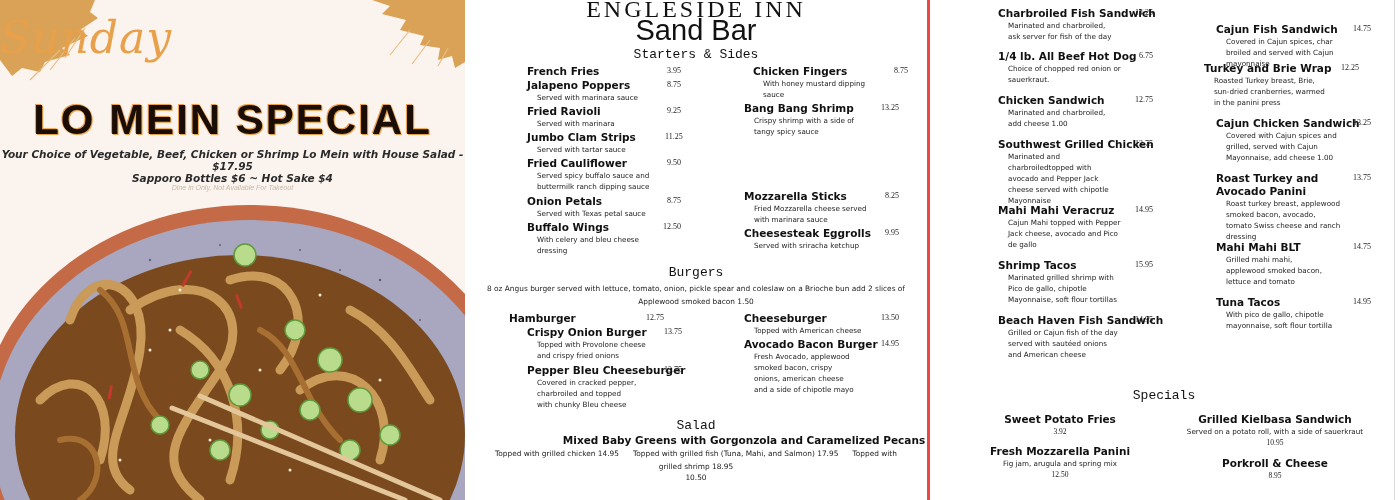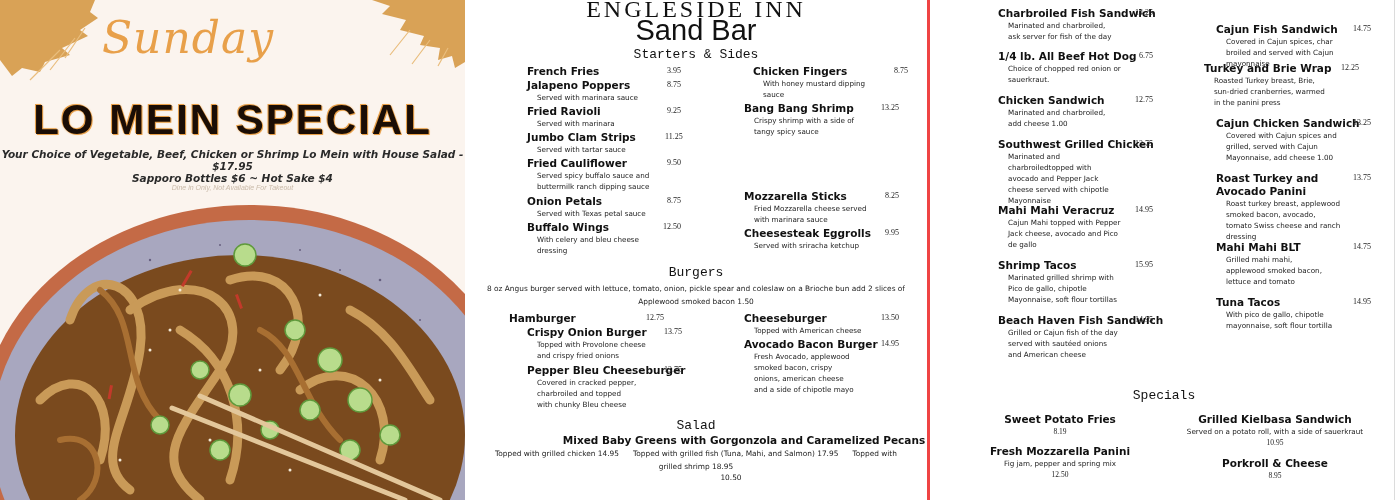--- a/index.html
+++ b/index.html
@@ -2,21 +2,21 @@
 <html><head>
 <meta charset="utf-8">
 <style>
   * { box-sizing: border-box; margin: 0; padding: 0; }
   html, body { width: 1400px; height: 500px; overflow: hidden; background: #ffffff; }
   body { position: relative; font-family: "Liberation Sans", sans-serif; color: #111; }
 
   
   .promo { position: absolute; left: 0; top: 0; width: 465px; height: 500px; background: #fbf4ee; overflow: hidden; }
   .brush { position: absolute; }
-  .script-title { position: absolute; left: 0; width: 376px; top: 12px; text-align: center;
+  .script-title { position: absolute; left: 0; width: 376px; top: 12px; text-align: left;
     font-family: "DejaVu Serif", serif; font-style: italic; font-size: 44px; color: #e8a04a; letter-spacing: 1px; }
   .promo-headline { position: absolute; left: 0; width: 465px; top: 96px; text-align: center;
     font-family: "Liberation Sans", sans-serif; font-weight: 900; font-size: 42px; letter-spacing: 2px; color: #1a0d05;
     text-shadow: 0 0 2px #e8a04a, 1px 1px 0 #e8a04a, -1px -1px 0 #e8a04a; }
   .promo-desc { position: absolute; left: 0; width: 465px; top: 148px; text-align: center;
     font-family: "DejaVu Sans", sans-serif; font-weight: bold; font-style: italic; font-size: 10.5px; line-height: 12px; color: #2a2a2a; }
   .promo-note { position: absolute; left: 0; width: 465px; top: 184px; text-align: center;
     font-family: "Liberation Sans", sans-serif; font-style: italic; font-size: 7px; color: #c9b9a8; }
   .food-photo { position: absolute; left: 0; top: 200px; }
 
@@ -219,21 +219,21 @@
   </div>
   <div class="item" style="left:279px;top:338px;width:160px;">
     <div class="name">Avocado Bacon Burger</div>
     <span class="price" style="left:137px">14.95</span>
     <div class="desc" style="width:115px">Fresh Avocado, applewood smoked bacon, crispy onions, american cheese and a side of chipotle mayo</div>
   </div>
 
   <div class="sec-title" style="left:0;width:462px;top:418px;">Salad</div>
   <div class="salad-name">Mixed Baby Greens with Gorgonzola and Caramelized Pecans</div>
   <div class="center-text" style="left:28px;width:406px;top:448px;white-space:pre-wrap;">Topped with grilled chicken 14.95      Topped with grilled fish (Tuna, Mahi, and Salmon) 17.95      Topped with grilled shrimp 18.95</div>
-  <div class="center-text" style="left:0;width:462px;top:472px;margin-left:35px;">10.50</div>
+  <div class="center-text" style="left:0;width:462px;top:472px;">10.50</div>
 </section>
 
 <section class="page2">
 
   <div class="item" style="left:68px;top:7px;width:190px;">
     <div class="name">Charbroiled Fish Sandwich</div>
     <span class="price" style="left:137px">14.25</span>
     <div class="desc" style="width:115px">Marinated and charbroiled, ask server for fish of the day</div>
   </div>
   <div class="item" style="left:68px;top:50px;width:190px;">
@@ -295,25 +295,25 @@
   <div class="item" style="left:286px;top:296px;width:180px;">
     <div class="name">Tuna Tacos</div>
     <span class="price" style="left:137px">14.95</span>
     <div class="desc" style="width:120px">With pico de gallo, chipotle mayonnaise, soft flour tortilla</div>
   </div>
 
   <div class="sec-title" style="left:0;width:468px;top:388px;">Specials</div>
 
   <div class="spec-item" style="left:40px;width:180px;top:412px;">
     <div class="name">Sweet Potato Fries</div>
-    <div class="sprice">8.19</div>
+    <div class="sprice">3.92</div>
   </div>
   <div class="spec-item" style="left:40px;width:180px;top:444px;">
     <div class="name">Fresh Mozzarella Panini</div>
-    <div class="desc">Fig jam, pepper and spring mix</div>
+    <div class="desc">Fig jam, arugula and spring mix</div>
     <div class="sprice">12.50</div>
   </div>
   <div class="spec-item" style="left:230px;width:230px;top:412px;">
     <div class="name">Grilled Kielbasa Sandwich</div>
     <div class="desc">Served on a potato roll, with a side of sauerkraut</div>
     <div class="sprice">10.95</div>
   </div>
   <div class="spec-item" style="left:230px;width:230px;top:456px;">
     <div class="name">Porkroll &amp; Cheese</div>
     <div class="sprice">8.95</div>

